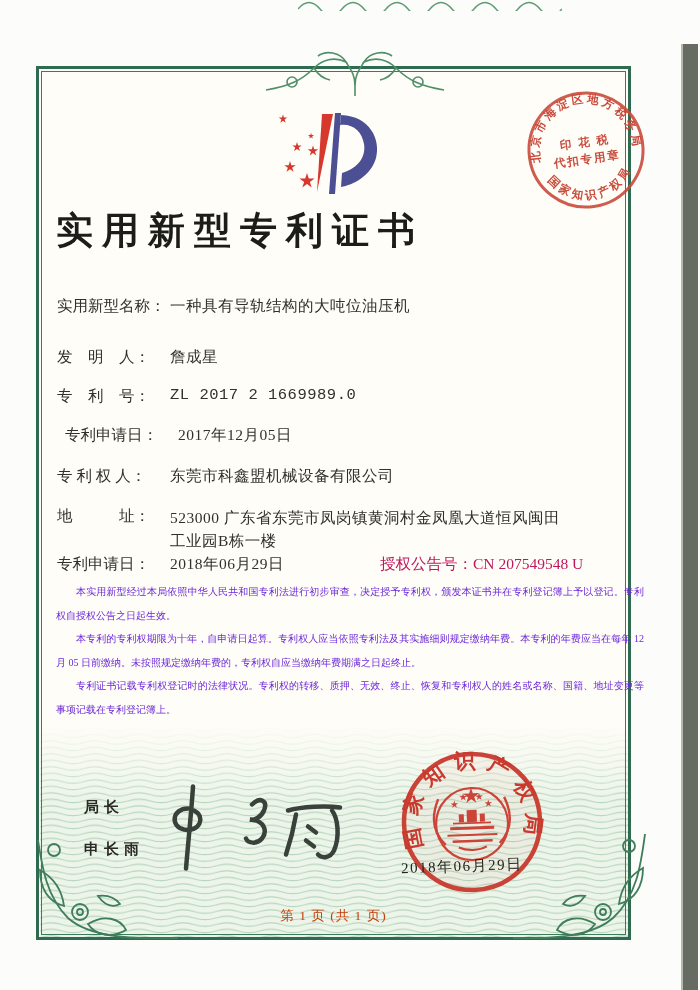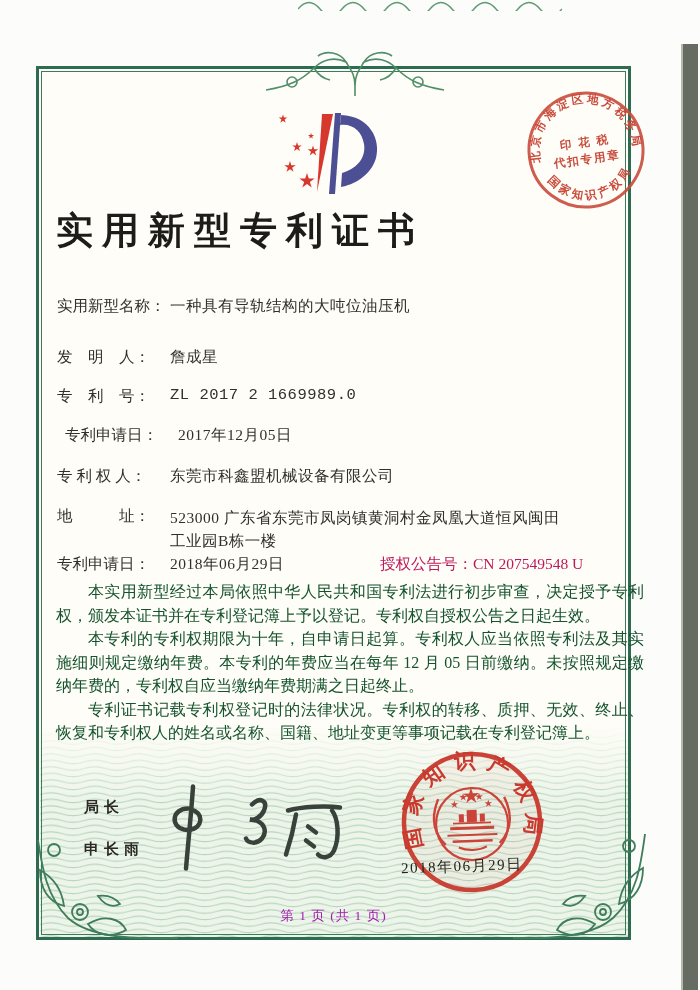--- a/index.html
+++ b/index.html
@@ -15,28 +15,28 @@
   .frame{left:36px;top:66px;width:589px;height:868px;border:3px solid #2e6b50;}
   .frame::after{content:"";position:absolute;inset:2px;border:1px solid #3c7a5c;}
   .cert-number{left:57px;top:103px;font-size:16px;letter-spacing:3px;color:#44403a;}
   .title{left:36px;top:206px;width:595px;text-align:left;font-size:37px;font-weight:bold;
          letter-spacing:9px;color:#1c1c18;padding-left:20px;}
   .field{left:57px;font-size:15.5px;color:#32302c;}
   .flabel{display:inline-block;width:113px;white-space:pre;vertical-align:top;}
   .fvalue{display:inline-block;vertical-align:top;letter-spacing:0.5px;}
   .addr .fvalue{width:398px;line-height:23px;}
   .grant-right{left:380px;font-size:15.5px;color:#be185d;}
-  .paras{left:56px;top:580px;width:588px;font-size:16px;line-height:23.5px;color:#14532d;
+  .paras{left:56px;top:580px;width:588px;font-size:10px;line-height:23.5px;color:#6d28d9;
          text-align:justify;}
   .paras p{margin:0;text-indent:2em;}
   .official{left:84px;font-size:15px;letter-spacing:5px;color:#2c2a26;font-weight:bold;}
   .seal-date{left:401px;top:856px;width:180px;font-size:15px;letter-spacing:1.5px;color:#26241f;
              transform:rotate(-2deg);}
   .footer{left:36px;top:907px;width:595px;text-align:center;font-size:13.5px;
-          letter-spacing:1px;color:#a21caf;}
+          letter-spacing:1px;color:#c2410c;}
   .stamp-wrap{left:520px;top:84px;width:132px;height:132px;transform:rotate(-8deg);}
   .stampArc{font-size:11.5px;letter-spacing:3px;font-weight:bold;fill:#c94b3c;
             font-family:"Liberation Serif","DejaVu Serif",serif;}
   .stampCenter{font-size:11.5px;letter-spacing:2px;font-weight:bold;fill:#c94b3c;
             text-anchor:middle;font-family:"Liberation Serif","DejaVu Serif",serif;}
   .sealArc{font-size:21px;letter-spacing:10px;font-weight:bold;fill:#c9392e;
            font-family:"Liberation Serif","DejaVu Serif",serif;}
   svg{display:block;}
 </style>
 </head>

